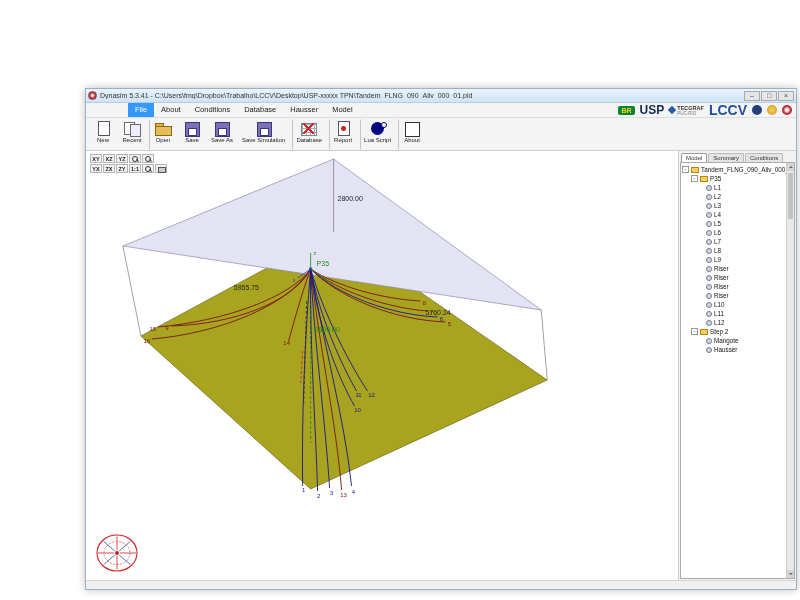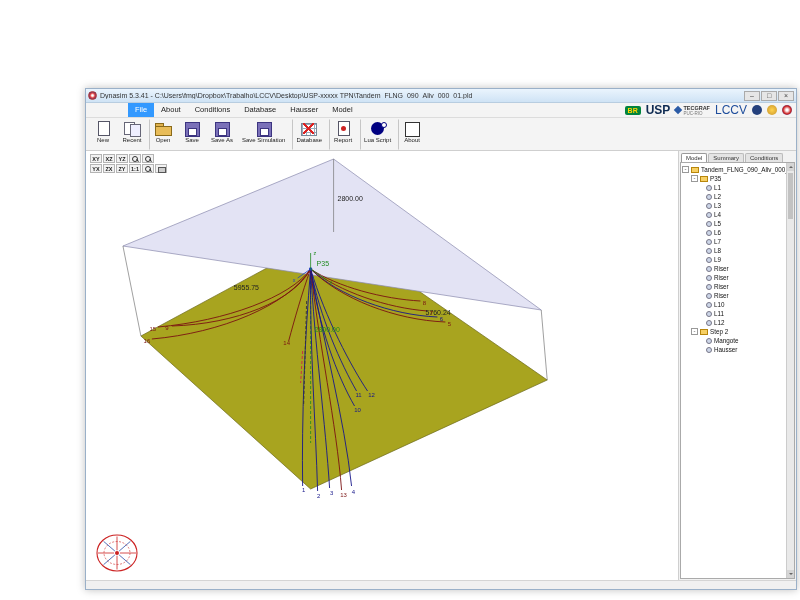--- a/index.html
+++ b/index.html
@@ -25,21 +25,21 @@
   .menus { display:flex; height:100%; align-items:stretch;margin-left:40px; }
   .menu-item { padding:2px 7px 0; font-size:7.5px; color:#222; }
   .menu-item[data-active="true"] { background:#3399ff; color:#fff; }
   .logos { margin-left:auto; display:flex; align-items:center; gap:5px; padding-right:4px; }
   .logo-br { background:#00843d; color:#ffd500; font-weight:bold; font-size:7px; padding:1px 3px; border-radius:2px; }
   .logo-usp { font-weight:900; font-size:12px; color:#0f2b52; }
   .logo-tecgraf { display:flex; align-items:center; gap:2px; }
   .logo-tecgraf .diamond { width:6px; height:6px; background:#2b5ba6; transform:rotate(45deg); }
   .logo-tecgraf b { display:block; font-size:5.5px; color:#333; }
   .logo-tecgraf small { display:block; font-size:4.5px; color:#777; }
-  .logo-lccv { color:#1f4e9c; font-weight:normal; font-size:12px; }
+  .logo-lccv { color:#1f4e9c; font-weight:bold; font-size:14px; }
   .mini-icon { width:10px; height:10px; border-radius:50%; }
   .m1 { background:#24407c; } .m2 { background:radial-gradient(#ffd34d,#c8922a); }
   .m3 { background:radial-gradient(#fff 15%,#cc2222 55%,#2b4ba6 90%); }
 
   
   .toolbar { height:33px; flex:none; display:flex; align-items:stretch; gap:1px; padding:1px 3px 0;
              background:#f4f4f4; border-bottom:1px solid #cfcfcf; }
   .tbtn { display:flex; flex-direction:column; align-items:center; background:none;
           border:1px solid transparent; padding:0 3px; font-family:inherit; }
   .tbtn[data-sep="true"] { border-left:1px solid #c6c6c6; margin-left:2px; }

